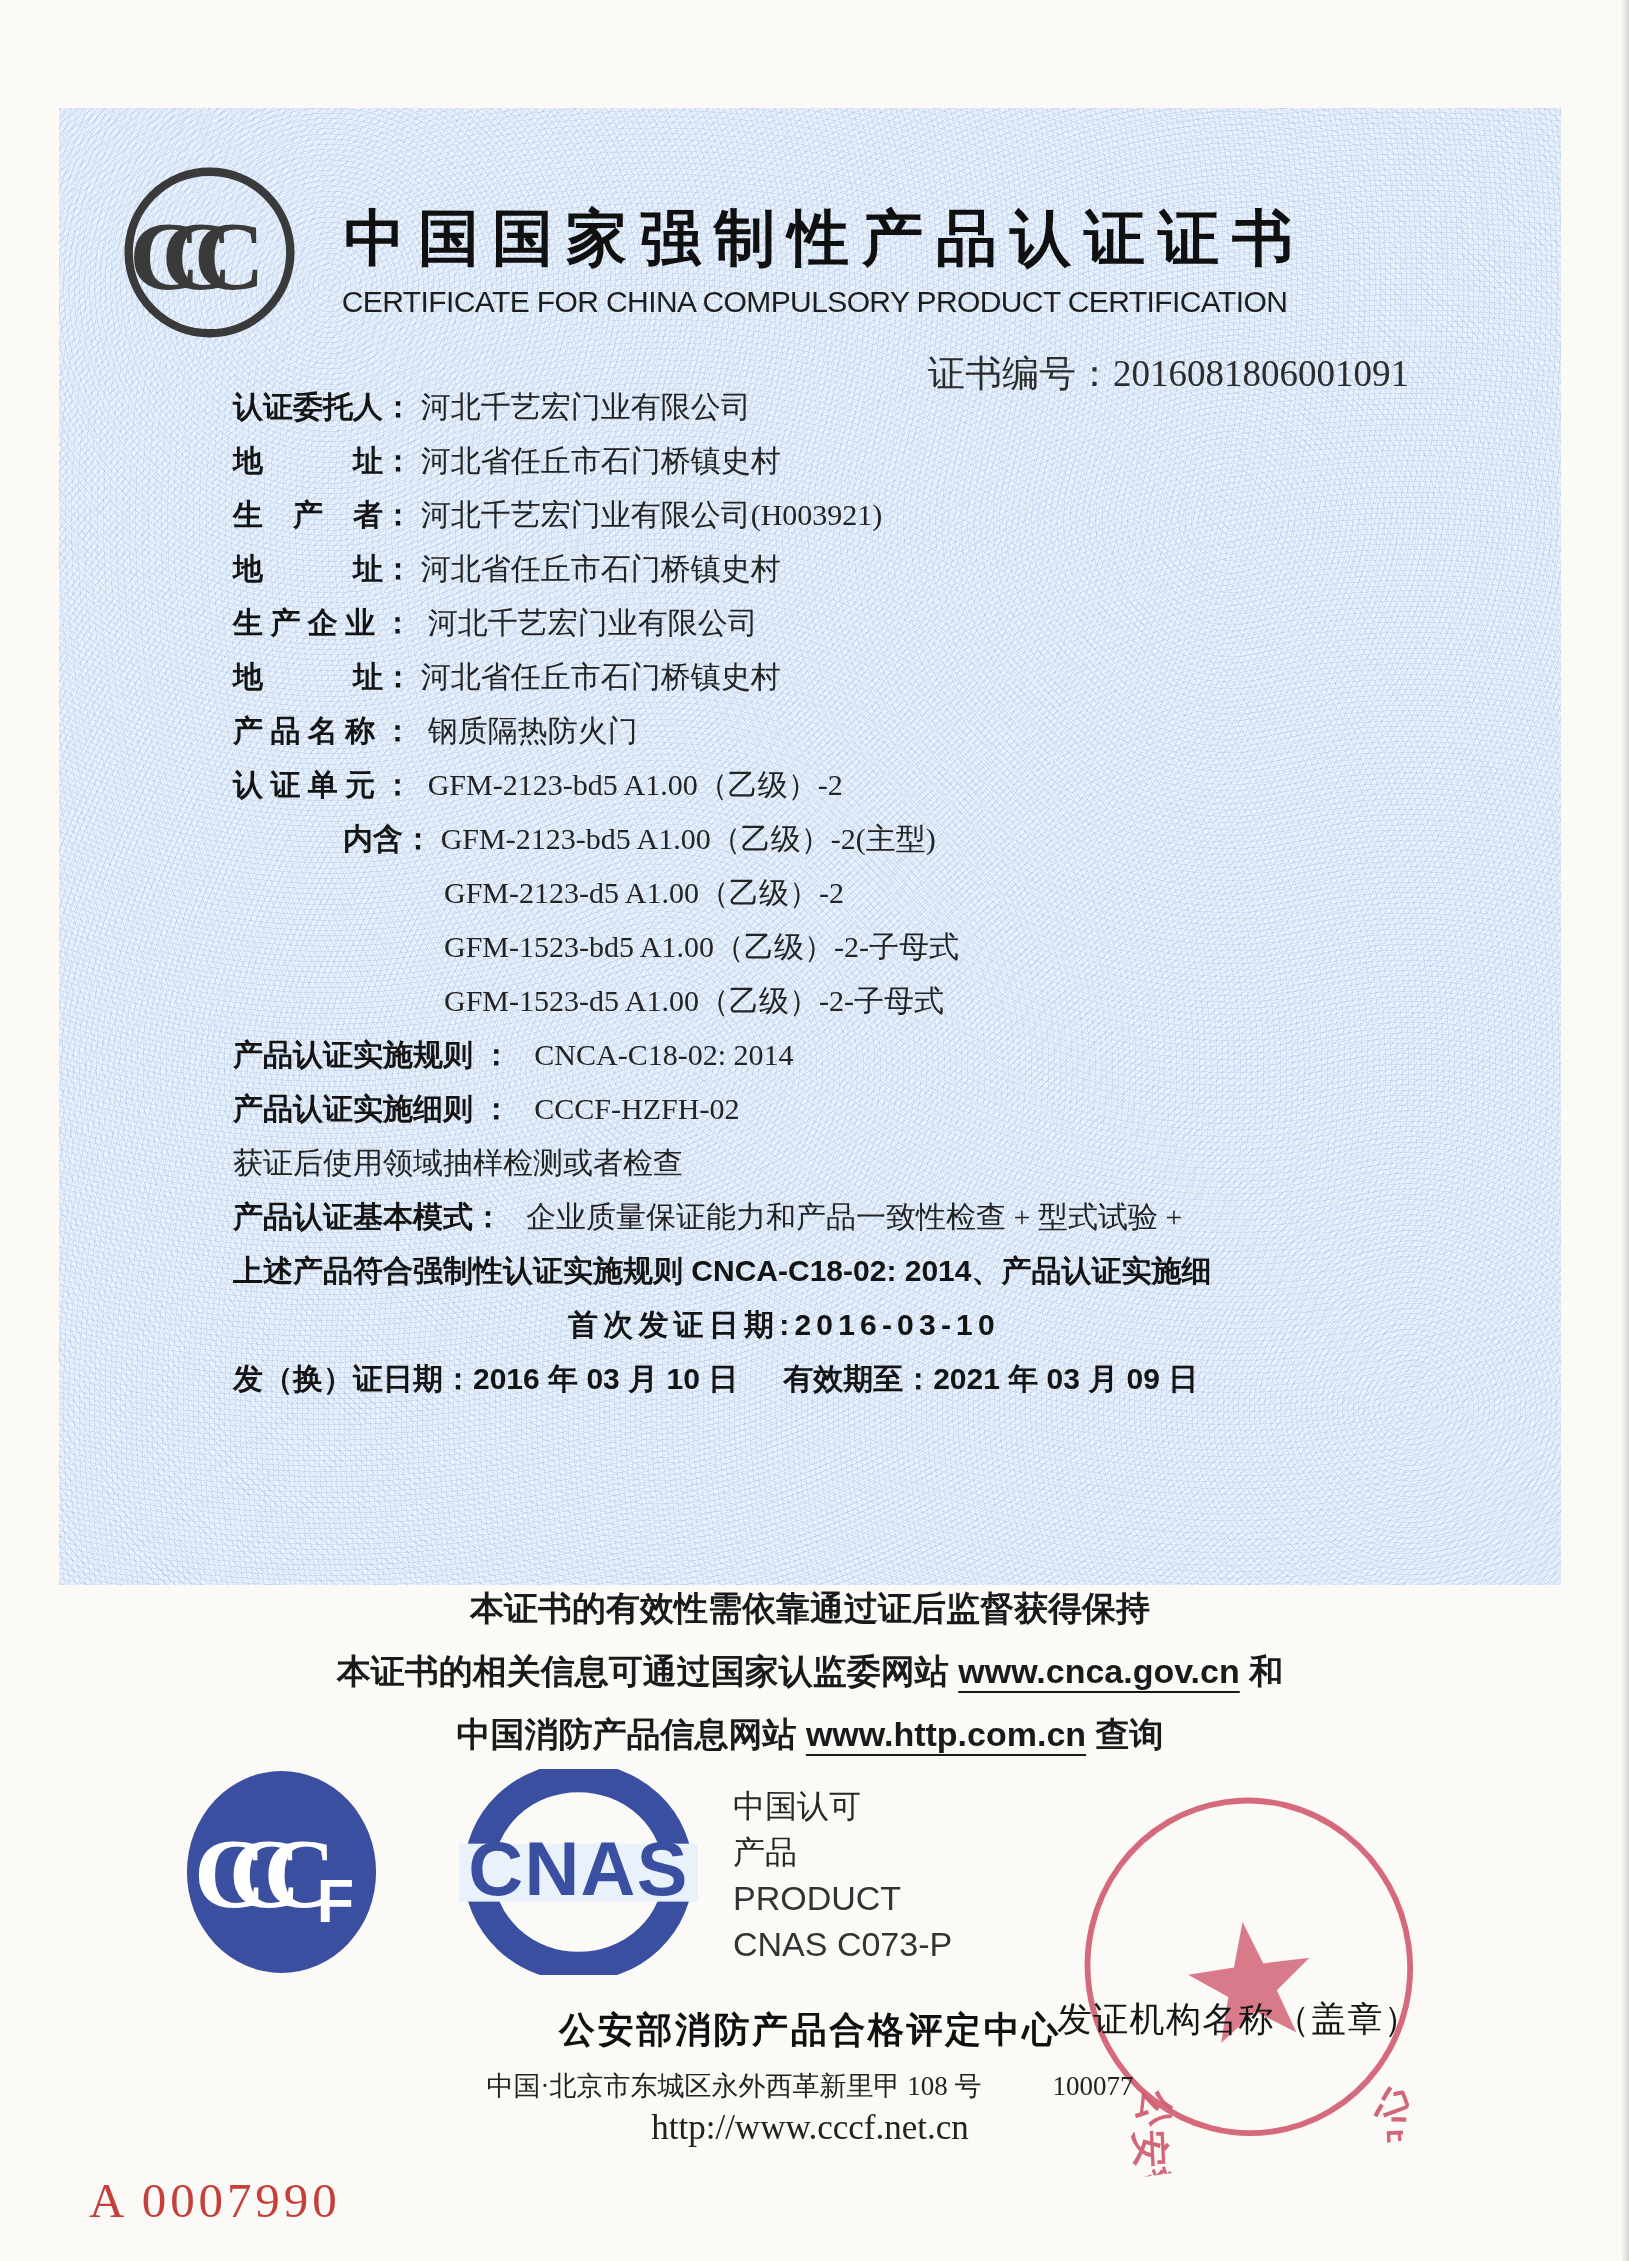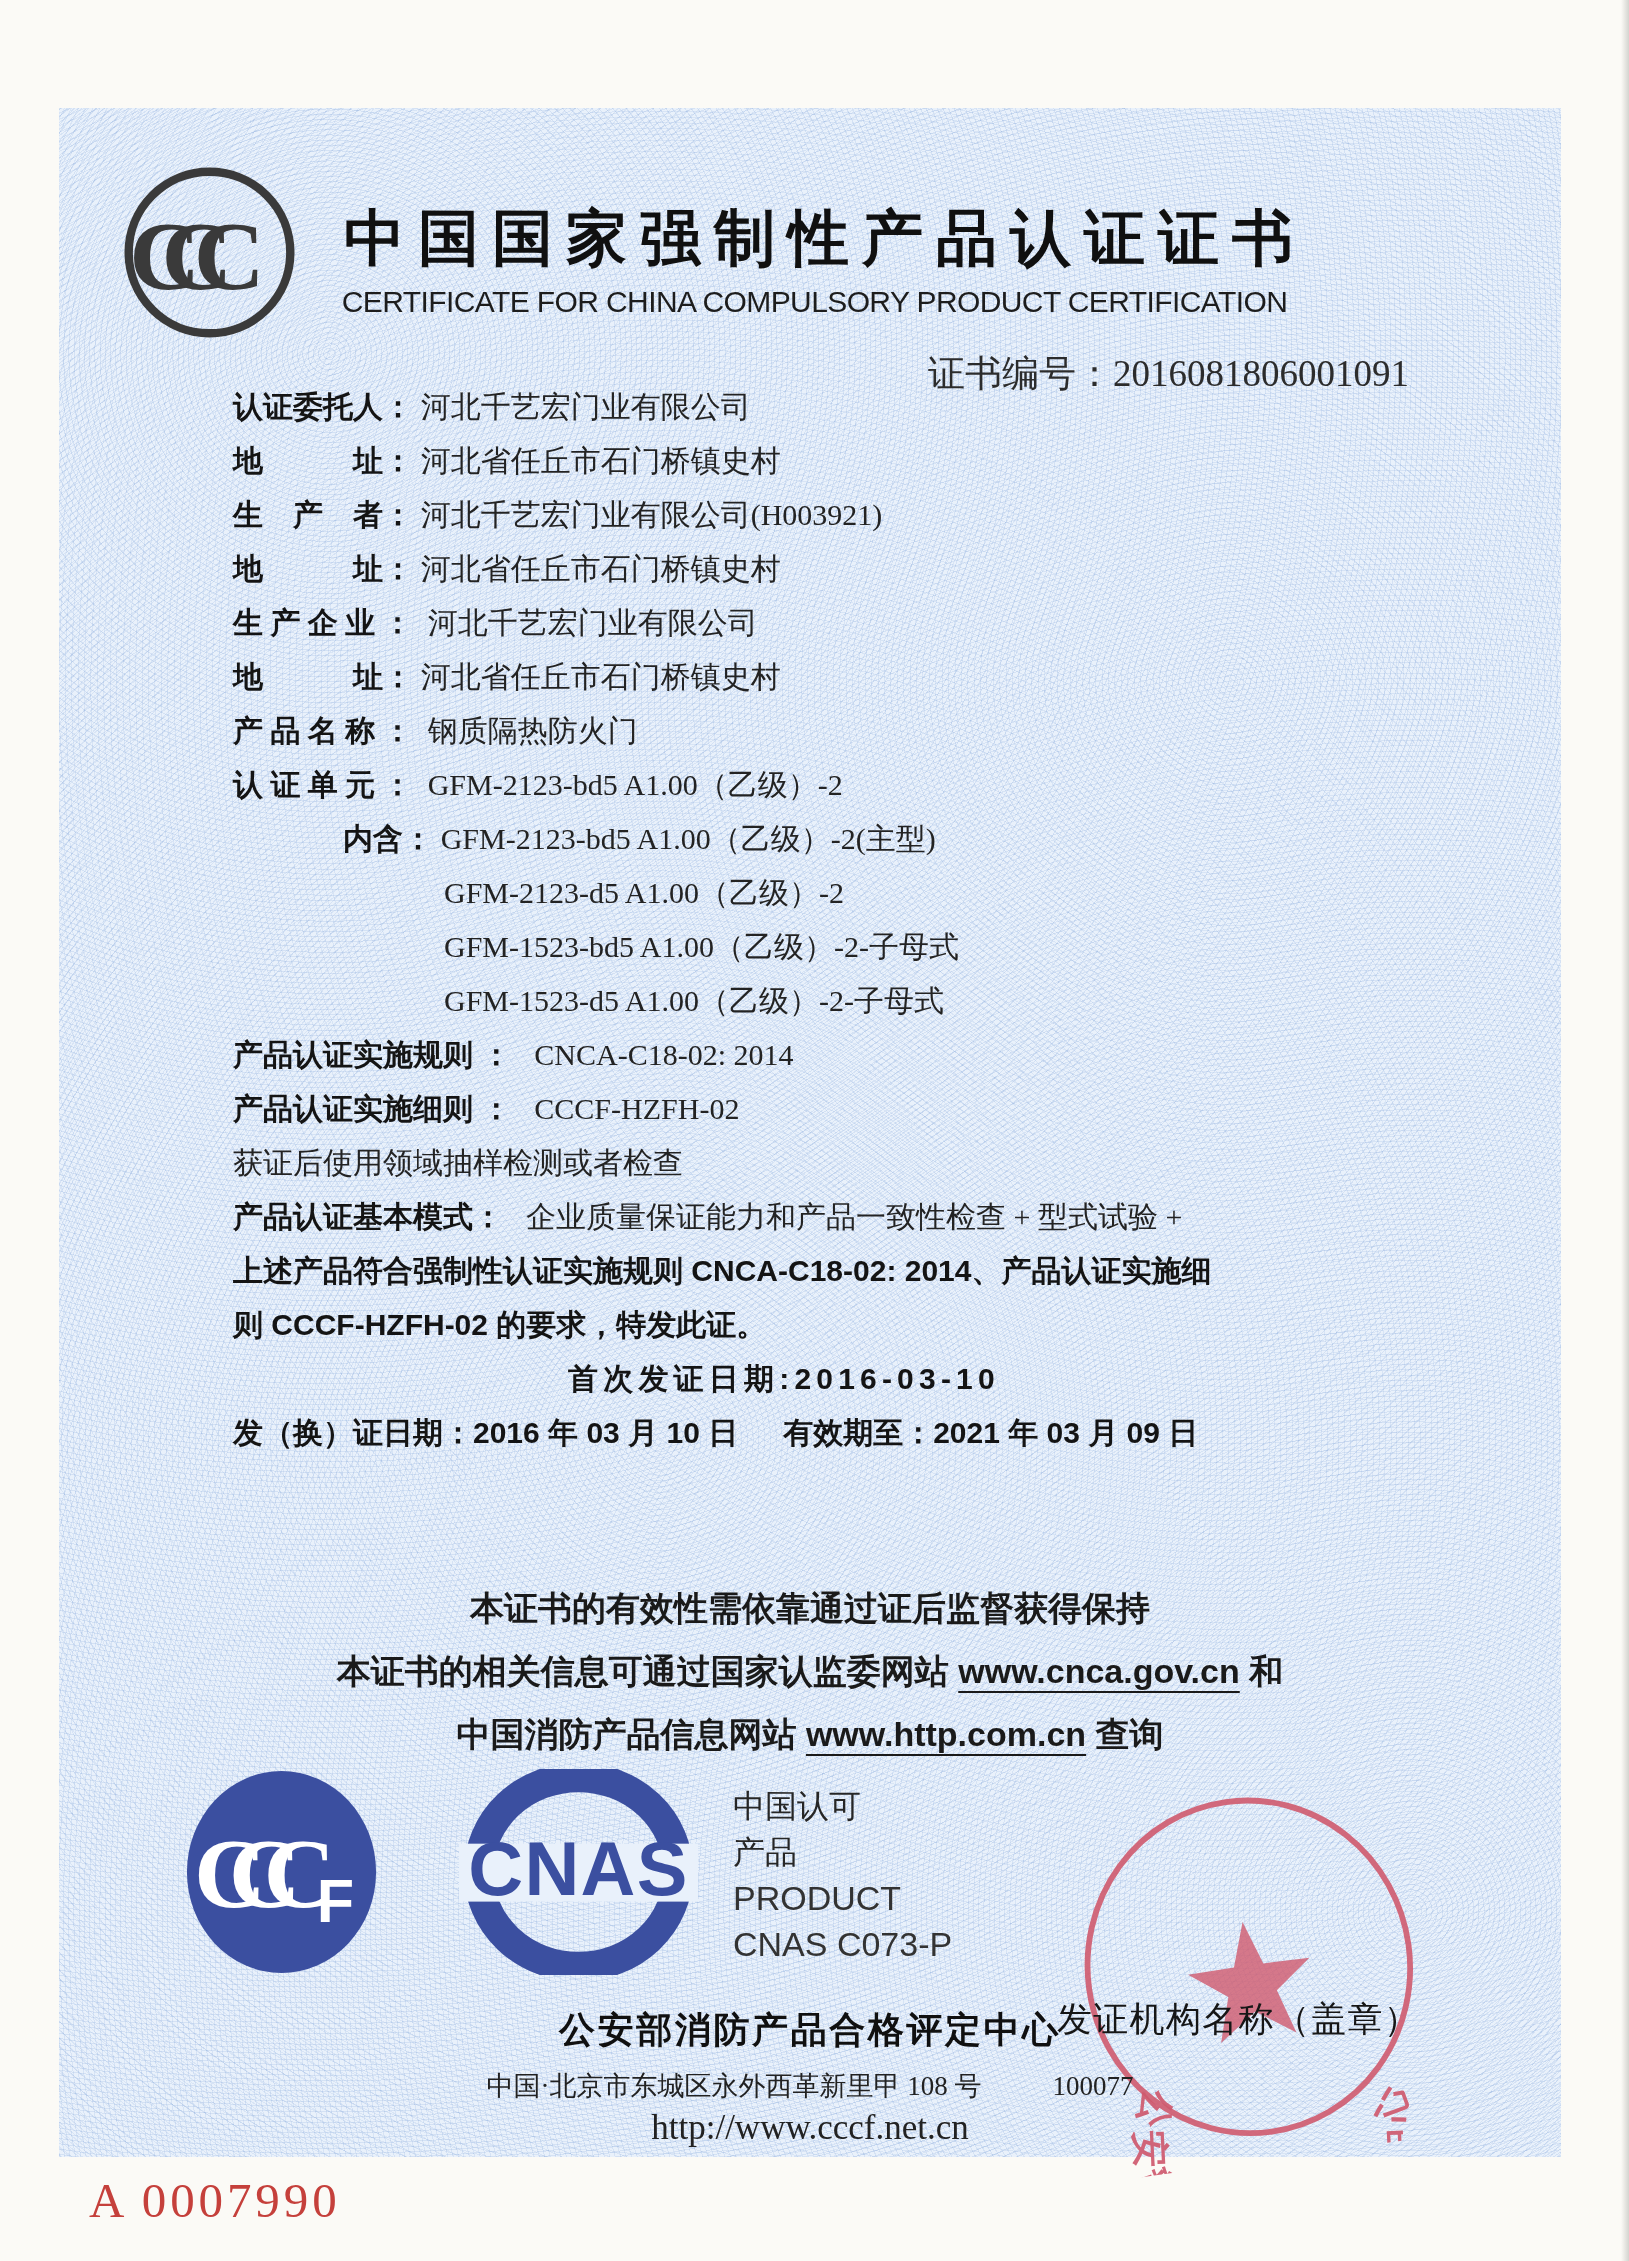--- a/index.html
+++ b/index.html
@@ -1,21 +1,21 @@
 <!DOCTYPE html>
 <html style="font-size:10.3px"><head>
 <meta charset="utf-8">
 <style>
   html,body{margin:0;padding:0;}
   body{background:#e0e0dc;}
   .paper{position:relative;width:1630px;height:2261px;background:#fbfaf6;overflow:hidden;
          font-family:"Liberation Serif","DejaVu Serif",serif;}
   .paper::after{content:"";position:absolute;right:0;top:0;width:9px;height:100%;
          background:linear-gradient(to left,#cfcfca,rgba(255,255,255,0));}
-  .panel{position:absolute;left:59px;top:108px;width:1502px;height:2049px;
+  .panel{position:absolute;left:59px;top:108px;width:1502px;height:1477px;
          background-color:#e9f1fb;
          background-image:
            repeating-radial-gradient(circle at 18% 12%, rgba(126,162,216,.20) 0 1px, rgba(255,255,255,0) 1px 5.2px),
            repeating-radial-gradient(circle at 78% 28%, rgba(126,162,216,.16) 0 1px, rgba(255,255,255,0) 1px 6.4px),
            repeating-radial-gradient(circle at 40% 65%, rgba(126,162,216,.16) 0 1px, rgba(255,255,255,0) 1px 5.8px),
            repeating-radial-gradient(circle at 90% 88%, rgba(126,162,216,.18) 0 1px, rgba(255,255,255,0) 1px 5.2px);}
   .abs{position:absolute;}
   .sans{font-family:"Liberation Sans","DejaVu Sans",sans-serif;}
   .title-cn{left:322px;top:199px;width:1006px;text-align:center;font-size:61px;font-weight:bold;
             letter-spacing:13px;color:#101010;white-space:nowrap;}
@@ -78,21 +78,20 @@
       <div class="row"><span class="lab just5">认证单元：</span><span class="val">GFM-2123-bd5 A1.00（乙级）-2</span></div>
       <div class="row ind1"><span class="lab">内含：</span><span class="val">GFM-2123-bd5 A1.00（乙级）-2(主型)</span></div>
       <div class="row ind2"><span class="val">GFM-2123-d5 A1.00（乙级）-2</span></div>
       <div class="row ind2"><span class="val">GFM-1523-bd5 A1.00（乙级）-2-子母式</span></div>
       <div class="row ind2"><span class="val">GFM-1523-d5 A1.00（乙级）-2-子母式</span></div>
       <div class="row"><span class="lab">产品认证实施规则 ：</span><span class="val val-far">CNCA-C18-02: 2014</span></div>
       <div class="row"><span class="lab">产品认证实施细则 ：</span><span class="val val-far">CCCF-HZFH-02</span></div>
       <div class="row"><span class="val" style="margin-left:0;">获证后使用领域抽样检测或者检查</span></div>
       <div class="row"><span class="lab">产品认证基本模式：</span><span class="val val-far">企业质量保证能力和产品一致性检查 + 型式试验 +</span></div>
       <div class="row boldrow">上述产品符合强制性认证实施规则 CNCA-C18-02: 2014、产品认证实施细</div>
-      <div class="row boldrow">则 CCCF-HZFH-02 的要求，特发此证。</div>
       <div class="row boldrow ind3 ls8">首次发证日期:2016-03-10</div>
       <div class="row"><span class="boldrow">发（换）证日期：2016 年 03 月 10 日</span><span class="boldrow gap">有效期至：2021 年 03 月 09 日</span></div>
     </div>
 
     <div class="abs note" style="left:0;top:1478px;">本证书的有效性需依靠通过证后监督获得保持</div>
     <div class="abs note" style="left:0;top:1541px;">
       <span>本证书的相关信息可通过国家认监委网站</span>
       <span class="link">www.cnca.gov.cn</span>
       <span>和</span>
     </div>

